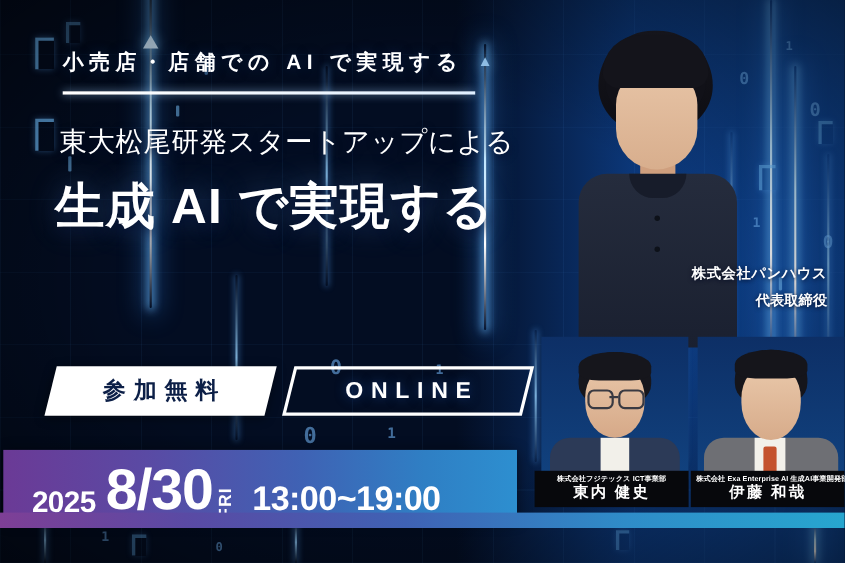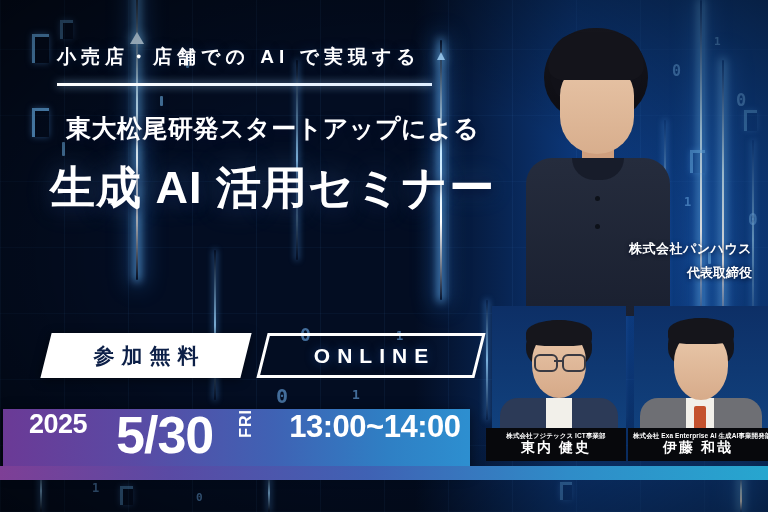--- a/index.html
+++ b/index.html
@@ -77,22 +77,22 @@
   .psm-tie{position:absolute;}
   .psm-glass{position:absolute;border:2px solid #3a3a42;border-radius:6px;}
   .psm-glbridge{position:absolute;height:2px;background:#3a3a42;}
 
   
   .kicker{position:absolute;left:57px;top:44px;color:#fff;font-size:19px;font-weight:700;
           letter-spacing:5px;text-shadow:0 0 10px rgba(10,30,70,.9);}
   .kicker-rule{position:absolute;left:57px;top:83px;width:375px;height:3px;
           background:linear-gradient(90deg,#ffffff,#dfeeff);box-shadow:0 0 8px rgba(160,210,255,.7);}
 
-  .lead{position:absolute;left:54px;top:112px;color:#fff;font-size:25px;font-weight:700;
-        letter-spacing:.5px;text-shadow:0 2px 8px rgba(0,10,40,.95);margin-left:12px;}
+  .lead{position:absolute;left:54px;top:112px;color:#fff;font-size:25px;font-weight:400;
+        letter-spacing:.5px;text-shadow:0 2px 8px rgba(0,10,40,.95);}
 
   .title1{position:absolute;left:50px;top:158px;color:#fff;font-size:45px;font-weight:700;
         letter-spacing:1px;text-shadow:0 3px 12px rgba(0,12,45,.95),0 0 26px rgba(120,190,255,.35);}
   .title2{position:absolute;left:46px;top:222px;color:#fff;font-size:62px;font-weight:700;
         letter-spacing:1px;line-height:1;
         text-shadow:0 4px 14px rgba(0,10,40,.95),0 0 30px rgba(130,195,255,.35);}
 
   
   .badge-free{position:absolute;left:46px;top:333px;width:200px;height:45px;background:#fff;
         transform:skewX(-14deg);box-shadow:0 2px 10px rgba(0,0,0,.45);}
@@ -101,22 +101,22 @@
   .badge-online{position:absolute;left:262px;top:333px;width:218px;height:45px;border:3px solid #fff;
         transform:skewX(-14deg);box-sizing:border-box;}
   .badge-online span{display:block;transform:skewX(14deg);text-align:center;line-height:39px;
         color:#fff;font-size:21px;font-weight:700;letter-spacing:7px;text-indent:7px;
         text-shadow:0 0 10px rgba(20,60,130,.9);}
 
   
   .datebar{position:absolute;left:3px;top:409px;width:467px;height:63px;
         background:linear-gradient(90deg,#6b3a96 0%,#5a4aa4 28%,#3f62b4 58%,#2f7fc4 82%,#2d8fd0 100%);
         box-shadow:0 2px 12px rgba(0,0,0,.45);}
-  .datebar .inner{position:relative;width:100%;height:100%;display:flex;align-items:flex-start;
-        padding-left:26px;box-sizing:border-box;color:#fff;gap:20px;}
+  .datebar .inner{position:relative;width:100%;height:100%;display:flex;align-items:flex-end;
+        padding-left:26px;box-sizing:border-box;color:#fff;}
   .d-year{font-size:27px;font-weight:700;letter-spacing:-.5px;}
   .d-day{font-size:52px;font-weight:700;margin-left:9px;letter-spacing:-1px;line-height:1;}
   .d-dow{font-size:16px;font-weight:700;margin-left:4px;
         writing-mode:vertical-rl;transform:rotate(180deg);letter-spacing:1px;}
   .d-time{font-size:31px;font-weight:700;margin-left:14px;letter-spacing:-.5px;}
 
   .bottombar{position:absolute;left:0;top:466px;width:768px;height:14px;
         background:linear-gradient(90deg,#7e3f96 0%,#5a4aa4 22%,#3f62b4 48%,#2f8cc8 74%,#27a6cf 100%);}
 
   
@@ -220,35 +220,35 @@
     <div class="psm-tie" style="left:60px;top:100px;width:12px;height:30px;background:#c4522e;border-radius:2px;"></div>
     <div class="psm-hair" style="left:34px;top:12px;width:66px;height:52px;background:#15151b;"></div>
     <div class="psm-face" style="left:40px;top:26px;width:54px;height:68px;background:linear-gradient(180deg,#e9c8aa 0%,#d7ab8a 100%);"></div>
     <div class="psm-hair" style="left:34px;top:12px;width:66px;height:26px;background:#15151b;border-radius:50% 50% 28% 28%;"></div>
   </div>
 
   <div class="kicker">小売店・店舗での AI で実現する</div>
   <div class="kicker-rule"></div>
 
   <div class="lead">東大松尾研発スタートアップによる</div>
-  <div class="title1">生成 AI 活用セミナー</div>
+  <div class="title1">生成 AI で実現する</div>
 
   <div class="badge-free">
     <span>参加無料</span>
   </div>
   <div class="badge-online">
     <span>ONLINE</span>
   </div>
 
   <div class="datebar">
     <div class="inner">
       <span class="d-year">2025</span>
-      <span class="d-day">5/30</span>
+      <span class="d-day">8/30</span>
       <span class="d-dow">FRI</span>
-      <span class="d-time">13:00~14:00</span>
+      <span class="d-time">13:00~19:00</span>
     </div>
   </div>
   <div class="bottombar"></div>
 
   <div class="spk-main">
     <div class="org">株式会社パンハウス</div>
     <div class="row">
       <span class="role">代表取締役</span>
     </div>
   </div>

